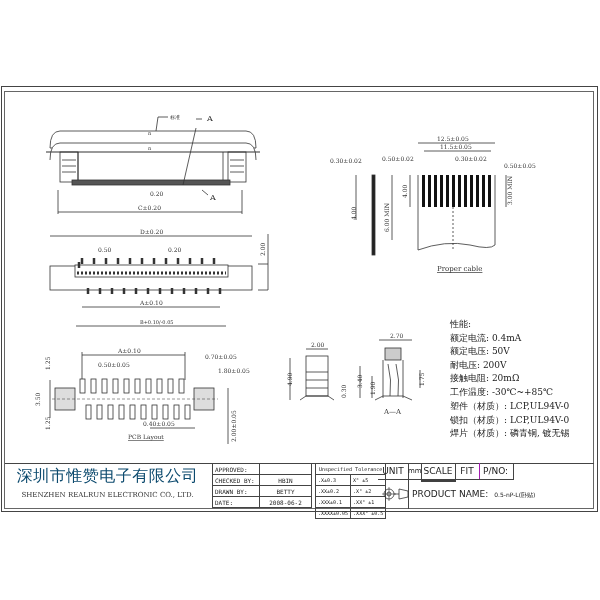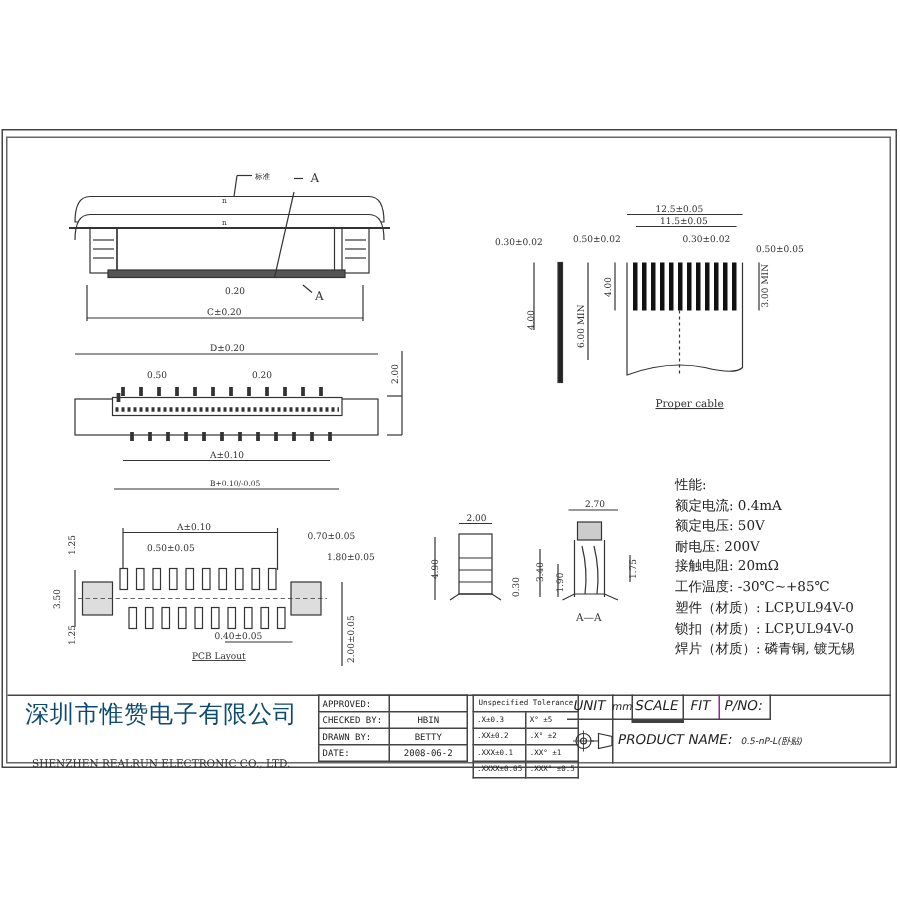--- a/index.html
+++ b/index.html
@@ -5,24 +5,24 @@
   html,body{margin:0;padding:0;background:#fff;}
   body{width:600px;height:600px;position:relative;overflow:hidden;font-family:"DejaVu Serif",serif;color:#222;}
   .frame-outer{position:absolute;left:1px;top:86px;width:597px;height:426px;border:1px solid #444;box-sizing:border-box;}
   .frame-inner{position:absolute;left:4px;top:91px;width:590px;height:418px;border:1px solid #666;box-sizing:border-box;}
   svg{position:absolute;left:0;top:0;}
   .t{font-family:"DejaVu Serif",serif;fill:#333;}
   .spec{position:absolute;left:450px;font-size:9px;line-height:13.5px;color:#222;font-family:"DejaVu Serif",serif;white-space:nowrap;}
   .tb{position:absolute;left:5px;top:463px;width:589px;height:46px;border-top:1px solid #444;}
   .company{position:absolute;left:10px;top:466px;width:195px;text-align:center;}
   .company-cn{font-size:16px;letter-spacing:0.5px;color:#0c4a6e;font-family:"DejaVu Serif",serif;}
-  .company-en{font-size:7px;color:#333;margin-top:18px;font-family:"DejaVu Serif",serif;}
+  .company-en{font-size:7px;color:#333;margin-top:4px;font-family:"DejaVu Serif",serif;}
   table.tbl{position:absolute;border-collapse:collapse;font-family:"DejaVu Sans Mono",monospace;}
   table.tbl td{border:1px solid #444;padding:0 2px;font-size:6px;height:10px;color:#222;white-space:nowrap;}
-  .unit-block{position:absolute;font-family:"DejaVu Sans",sans-serif;color:#222;font-style:italic;}
+  .unit-block{position:absolute;font-family:"DejaVu Sans",sans-serif;color:#222;}
 </style>
 </head>
 <body>
 
 <div class="frame-outer"></div>
 <div class="frame-inner"></div>
 
 <svg width="600" height="600" stroke="#333" fill="none" stroke-width="0.8">
 
   <g>

